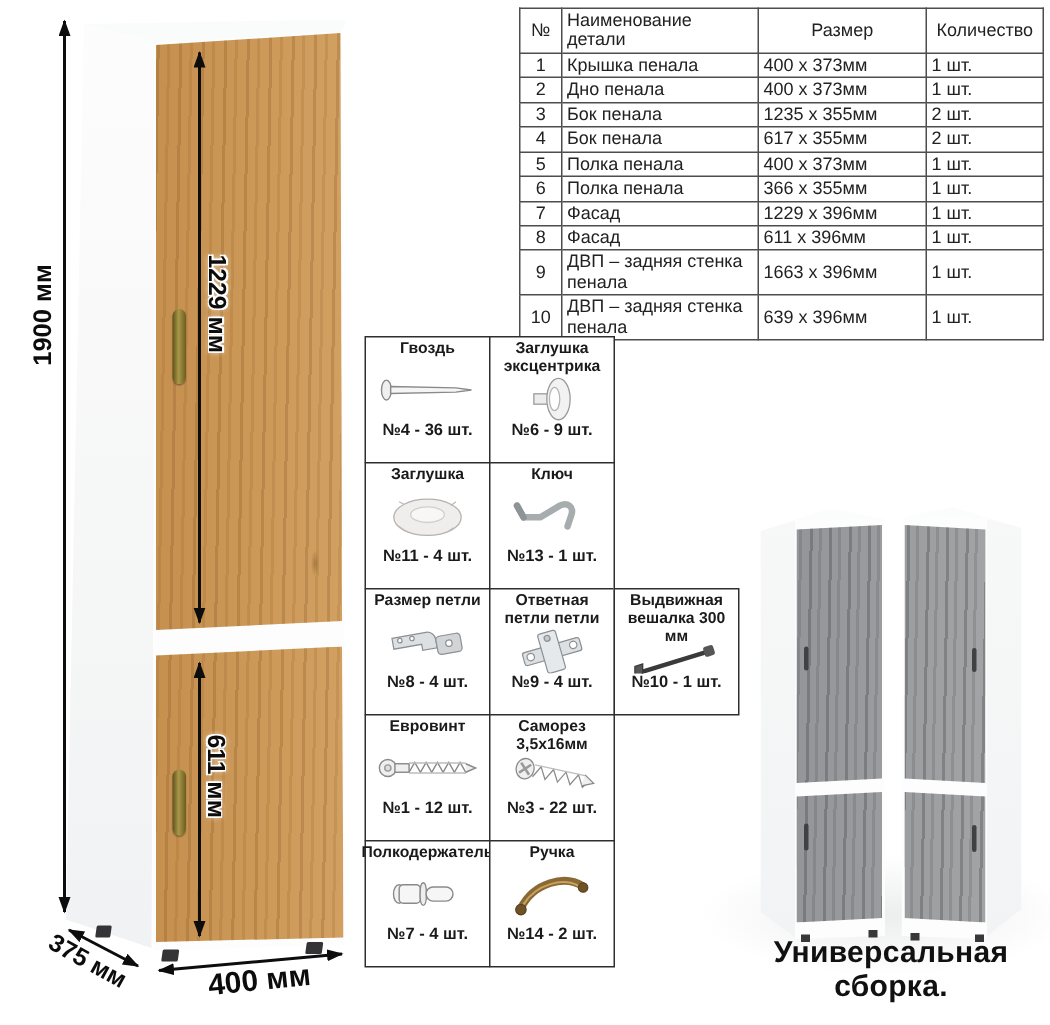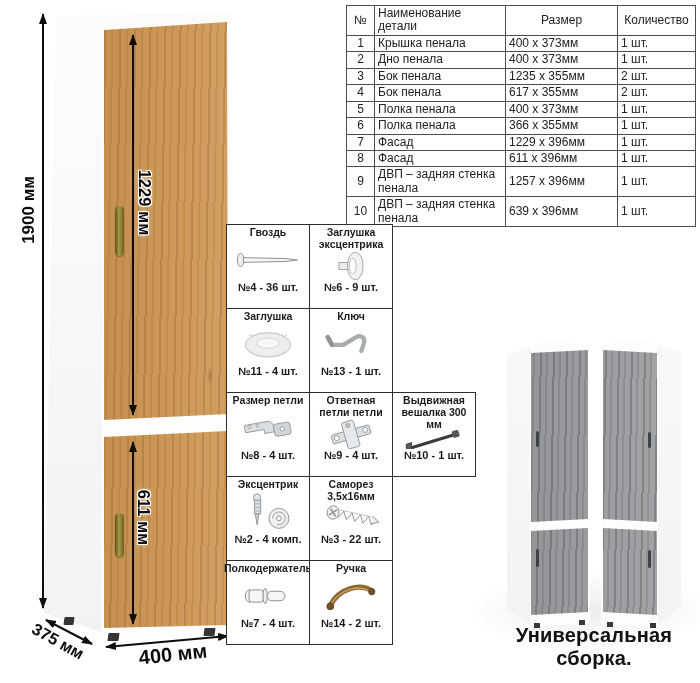--- a/index.html
+++ b/index.html
@@ -52,21 +52,21 @@
          width:349px;font-size:12px;color:#222;background:#fff;}
   .parts th,.parts td{border:1px solid #4d4d4d;padding:1px 3px;line-height:1.12;}
   .parts th{font-weight:normal;text-align:center;height:15px;}
   .parts td{height:13px;}
   .t-num{text-align:center;}
   .t-name{text-align:left;}
   .t-size{text-align:left;}
   .t-qty{text-align:left;}
 
   
-  .hw{position:absolute;left:226px;top:224px;padding-left:1px;padding-top:1px;}
+  .hw{position:absolute;left:243px;top:224px;padding-left:1px;padding-top:1px;}
   .hw-row{display:flex;}
   .hw-cell{width:84px;height:85px;box-sizing:border-box;border:1px solid #2e2e2e;
            margin-left:-1px;margin-top:-1px;background:#fff;
            display:flex;flex-direction:column;align-items:center;padding:2px 1px 1px;}
   .hw-title{font-size:10.5px;font-weight:bold;text-align:center;line-height:1.12;}
   .hw-pic{flex:1;display:flex;align-items:center;justify-content:center;width:100%;overflow:hidden;}
   .hw-count{font-size:11px;font-weight:bold;padding-bottom:14px;white-space:nowrap;}
 
   
   .floor{position:absolute;left:468px;top:570px;width:244px;height:80px;
@@ -194,21 +194,21 @@
         </tr>
       <tr>
           <td class="t-num">8</td>
           <td class="t-name">Фасад</td>
           <td class="t-size">611 х 396мм</td>
           <td class="t-qty">1 шт.</td>
         </tr>
       <tr>
           <td class="t-num">9</td>
           <td class="t-name">ДВП – задняя стенка пенала</td>
-          <td class="t-size">1257 х 396мм</td>
+          <td class="t-size">1663 х 396мм</td>
           <td class="t-qty">1 шт.</td>
         </tr>
       <tr>
           <td class="t-num">10</td>
           <td class="t-name">ДВП – задняя стенка пенала</td>
           <td class="t-size">639 х 396мм</td>
           <td class="t-qty">1 шт.</td>
         </tr>
     </tbody>
   </table>
@@ -301,33 +301,32 @@
               <path d="M10 18 v11 l-6 -3 v-6 Z" fill="#565656" stroke="#3a3a3c"></path>
               <rect x="57" y="4" width="8" height="8" rx="2" fill="#565656" transform="rotate(-17 61 8)"></rect>
             </svg>
         </div>
         <div class="hw-count">№10 - 1 шт.</div>
       </div>
     </div>
 
     <div class="hw-row">
       <div class="hw-cell">
-        <div class="hw-title">Эксцентрик</div>
-        <div class="hw-pic">
-          <svg width="66" height="40" viewBox="0 0 72 44">
-              <circle cx="24" cy="6" r="4" fill="#e4e7e9" stroke="#8b9094"></circle>
-              <rect x="21" y="9" width="7" height="15" fill="#dde0e2" stroke="#8b9094"></rect>
-              <path d="M21 13h7M21 17h7M21 21h7" stroke="#a8adb0"></path>
-              <path d="M22 24 l2 12 2 -12 Z" fill="#cfd3d6" stroke="#8b9094"></path>
-              <circle cx="48" cy="29" r="11" fill="#eceeef" stroke="#8b9094"></circle>
-              <path d="M48 29 m-7 0 a7 7 0 1 1 5 6.7" fill="none" stroke="#9aa0a4"></path>
-              <circle cx="48" cy="29" r="2.6" fill="#fff" stroke="#8b9094"></circle>
-            </svg>
-        </div>
-        <div class="hw-count">№2 - 4 комп.</div>
+        <div class="hw-title">Евровинт</div>
+        <div class="hw-pic">
+          <svg width="68" height="26" viewBox="0 0 72 24">
+              <circle cx="8" cy="12" r="6" fill="#efefef" stroke="#8a8a8a"></circle>
+              <circle cx="8" cy="12" r="2.2" fill="#ddd" stroke="#9a9a9a"></circle>
+              <rect x="13" y="9" width="10" height="6" fill="#efefef" stroke="#8a8a8a"></rect>
+              <path d="M23 15 l4 -7 4 7 4 -7 4 7 4 -7 4 7 4 -7 4 7 4 -7 4 7 3 -5" fill="none" stroke="#8a8a8a"></path>
+              <path d="M23 8.5 h40 M23 15.5 h40" stroke="#bdbdbd"></path>
+              <path d="M63 9 l7 3 -7 3" fill="#efefef" stroke="#8a8a8a"></path>
+            </svg>
+        </div>
+        <div class="hw-count">№1 - 12 шт.</div>
       </div>
       <div class="hw-cell">
         <div class="hw-title">Саморез 3,5х16мм</div>
         <div class="hw-pic">
           <svg width="66" height="34" viewBox="0 0 72 40">
               <g transform="rotate(12 36 20)">
                 <ellipse cx="14" cy="18" rx="7" ry="8" fill="#efefef" stroke="#8a8a8a"></ellipse>
                 <path d="M10 14 l8 8 M18 14 l-8 8" stroke="#9a9a9a" stroke-width="2"></path>
                 <path d="M21 23 l5 -9 5 9 5 -9 5 9 5 -9 5 9 5 -9 5 9 5 -7" fill="none" stroke="#8a8a8a"></path>
                 <path d="M21 13.5 h40 l6 4 -6 0" stroke="#bdbdbd" fill="none"></path>

